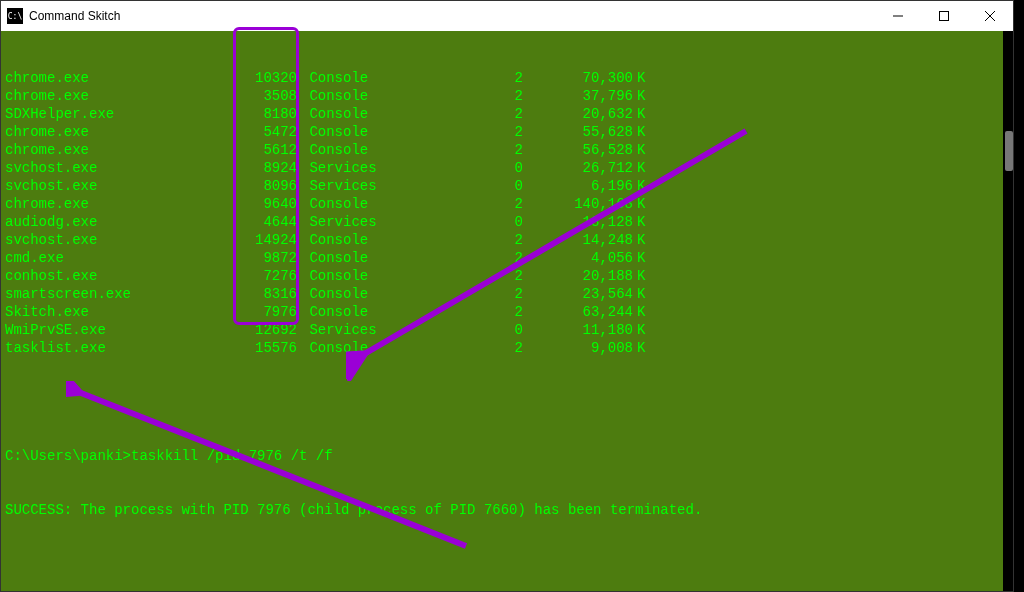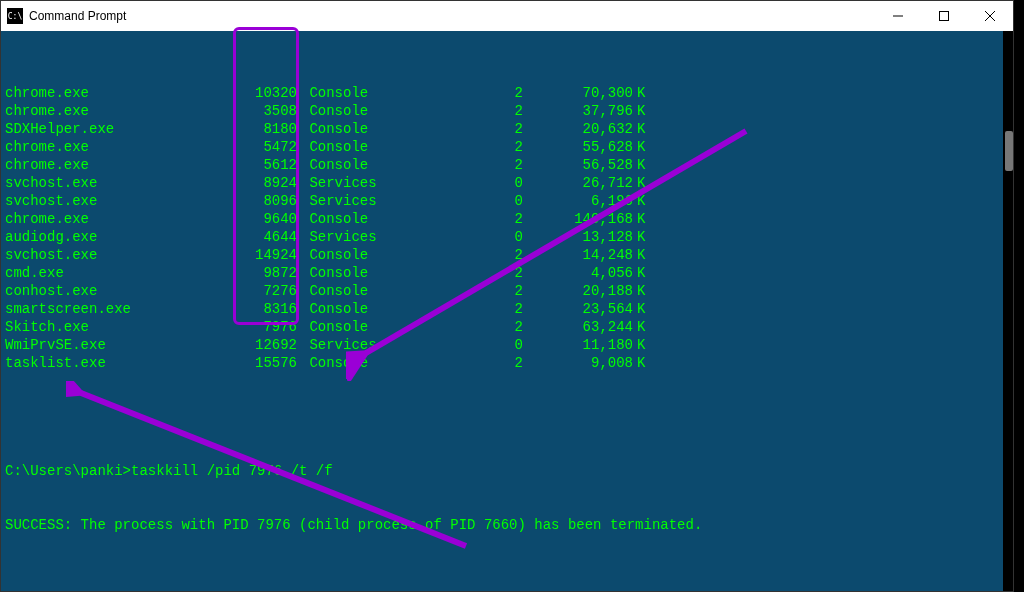--- a/index.html
+++ b/index.html
@@ -48,23 +48,23 @@
   .tb-btn {
     width: 46px;
     display: flex;
     align-items: center;
     justify-content: center;
     color: #000;
     font-family: "Segoe UI", sans-serif;
   }
   .tb-btn svg { stroke: #000; fill: none; stroke-width: 1; }
   .terminal {
-    background: #0c4a6e;
+    background: #4d7c0f;
     color: #00ff00;
-    padding: 17px 0 0 4px;
+    padding: 2px 0 0 4px;
     line-height: 18px;
     letter-spacing: 0;
     white-space: pre;
     position: relative;
     height: calc(100% - 30px);
   }
   .row { height: 18px; }
   .c-name { display: inline-block; width: 230px; white-space: pre; }
   .c-pid  { display: inline-block; width: 62px; text-align: right; }
   .c-sess { display: inline-block; width: 80px; padding-left: 4px; }
@@ -99,21 +99,21 @@
     border-radius: 2px;
   }
 </style>
 </head>
 <body>
 
 <div class="window">
 
   <div class="titlebar">
     <span class="app-icon">C:\</span>
-    <span>Command Prompt</span>
+    <span>Command Skitch</span>
     <div class="titlebar-buttons">
       <div class="tb-btn">
         <svg width="10" height="10" viewBox="0 0 10 10">
             <line x1="0" y1="5" x2="10" y2="5"></line>
           </svg>
       </div>
       <div class="tb-btn">
         <svg width="10" height="10" viewBox="0 0 10 10">
             <rect x="0.5" y="0.5" width="9" height="9"></rect>
           </svg>

